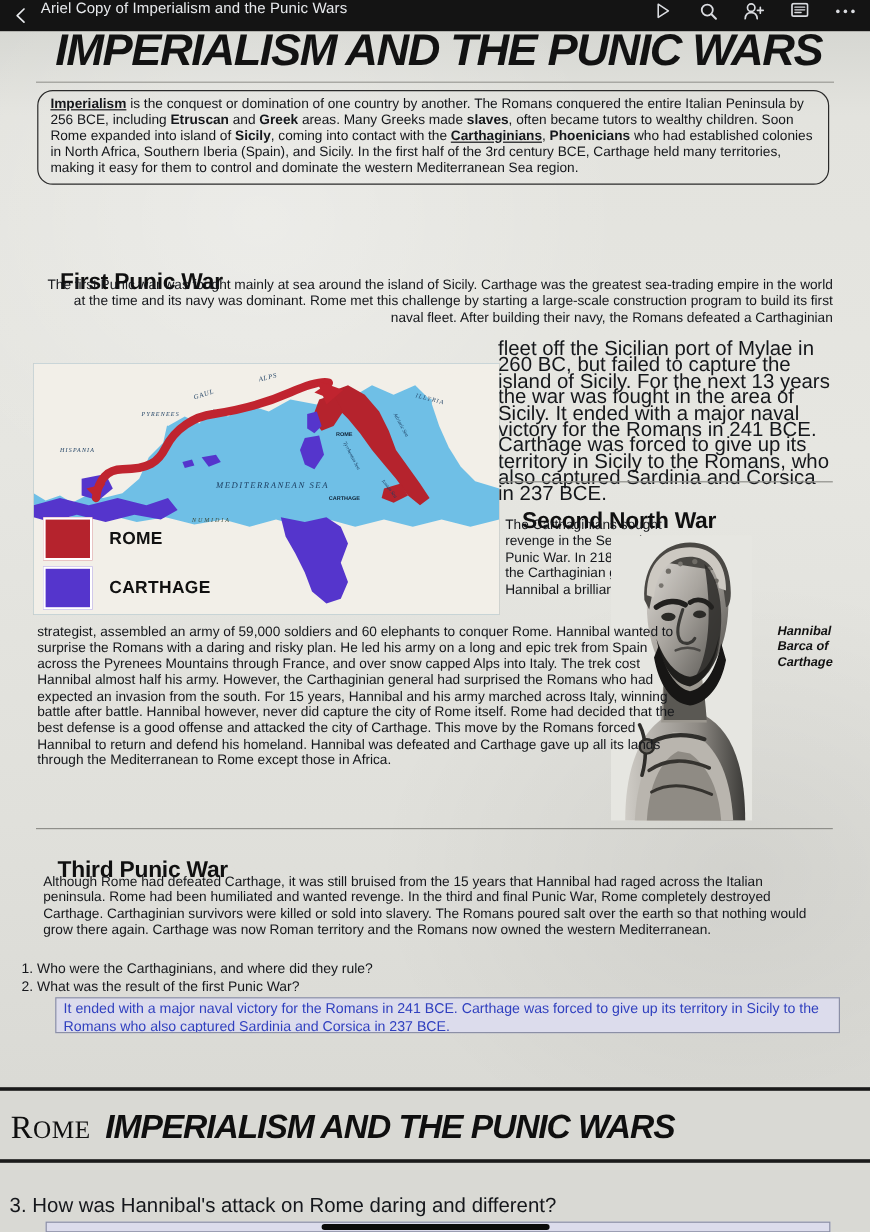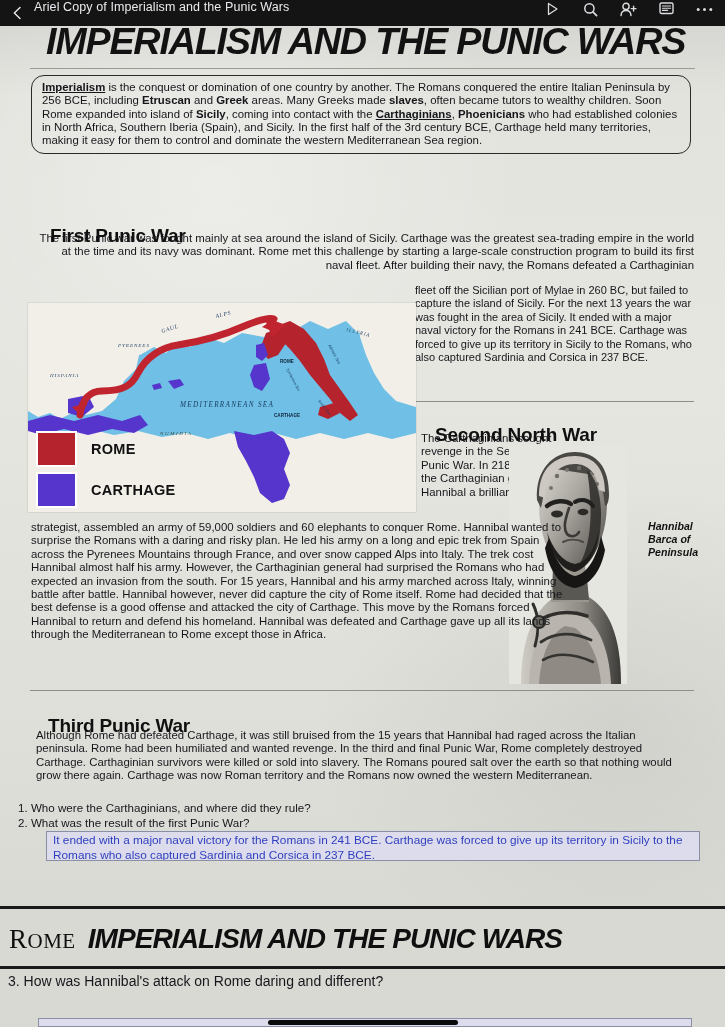--- a/index.html
+++ b/index.html
@@ -80,21 +80,21 @@
 
   
   .fpw-title{position:absolute;left:34px;top:183px;}
   .fpw-body{
     position:absolute;left:34px;top:206px;width:660px;
     font-size:11.4px;line-height:13.4px;color:#15171b;text-align:right;
   }
   .fpw-body .lead{text-align:left;}
   .fpw-wrapcol{
     position:absolute;left:415px;top:258px;width:278px;
-    font-size:11px;line-height:13.4px;color:#15171b;
+    font-size:17px;line-height:13.4px;color:#15171b;
   }
 
   
   .map{
     position:absolute;left:28px;top:277px;width:388px;height:209px;
     background:#edeae3;overflow:hidden;box-shadow:0 0 0 .5px rgba(0,0,0,.12);
   }
   .map .sea{position:absolute;inset:0;background:#6fbfe6;}
   .map svg{position:absolute;left:0;top:0;}
   .legend{position:absolute;left:8px;bottom:4px;}
@@ -161,22 +161,22 @@
   .romebar .rome .sm{font-size:21px;}
   .romebar .h2t{
     font-family:"Liberation Sans",sans-serif;
     font-size:28px;font-weight:bold;font-style:italic;color:#0f0f0f;
     letter-spacing:-.9px;margin-left:12px;white-space:nowrap;
     transform:scaleX(1.0);
   }
   .foot-rule2{position:absolute;left:0;top:966px;width:725px;height:2.5px;background:#1a1a1a;}
 
   .q3{
-    position:absolute;left:8px;top:974px;
-    font-size:14px;line-height:14px;color:#15171b;
+    position:absolute;left:8px;top:998px;
+    font-size:17px;line-height:14px;color:#15171b;
   }
   .q3box{
     position:absolute;left:38px;top:1018px;width:654px;height:9px;
     border:1px solid #8b8fa6;background:#dcdcec;box-sizing:border-box;
   }
 
   
   .gesture{
     position:absolute;left:0;bottom:0;width:725px;height:9px;z-index:50;
     background:transparent;
@@ -368,21 +368,21 @@
       <path d="M60,62 C56,74 54,82 58,88 C62,92 68,90 70,86" fill="none" stroke="#3a3936" stroke-width="2.6" stroke-linecap="round"></path>
 
       <path d="M38,86 C42,108 52,124 66,126 C80,122 88,104 90,84 C86,104 78,116 66,118 C54,116 44,104 38,86 Z" fill="#1f1e1c"></path>
       <path d="M40,92 C46,116 56,128 66,130 C78,128 88,112 92,90 L96,104 C92,126 80,140 66,142 C50,140 40,124 36,102 Z" fill="#171615"></path>
 
       <path d="M54,96 C60,93 68,93 74,96" fill="none" stroke="#4a4845" stroke-width="2" stroke-linecap="round"></path>
 
       <circle cx="30" cy="176" r="6" fill="#6d6a64" stroke="#2e2d2a" stroke-width="2"></circle>
     </svg>
   </div>
-  <div class="bustcap">Hannibal Barca of Peninsula</div>
+  <div class="bustcap">Hannibal Barca of Carthage</div>
 
   <div class="spw-body">
     <p>strategist, assembled an army of 59,000 soldiers and 60 elephants to conquer Rome. Hannibal wanted to surprise the Romans with a daring and risky plan. He led his army on a long and epic trek from Spain across the Pyrenees Mountains through France, and over snow capped Alps into Italy. The trek cost Hannibal almost half his army. However, the Carthaginian general had surprised the Romans who had expected an invasion from the south. For 15 years, Hannibal and his army marched across Italy, winning battle after battle.  Hannibal however, never did capture the city of Rome itself. Rome had decided that the best defense is a good offense and attacked the city of Carthage. This move by the Romans forced Hannibal to return and defend his homeland. Hannibal was defeated and Carthage gave up all its lands through the Mediterranean to Rome except those in Africa.</p>
   </div>
 
   <div class="tpw-rule"></div>
   <h2 class="sec tpw-title">Third Punic War</h2>
   <div class="tpw-body">
     <p>Although Rome had defeated Carthage, it was still bruised from the 15 years that Hannibal had raged across the Italian peninsula. Rome had been humiliated and wanted revenge. In the third and final Punic War, Rome completely destroyed Carthage. Carthaginian survivors were killed or sold into slavery. The Romans poured salt over the earth so that nothing would grow there again. Carthage was now Roman territory and the Romans now owned the western Mediterranean.</p>
   </div>

